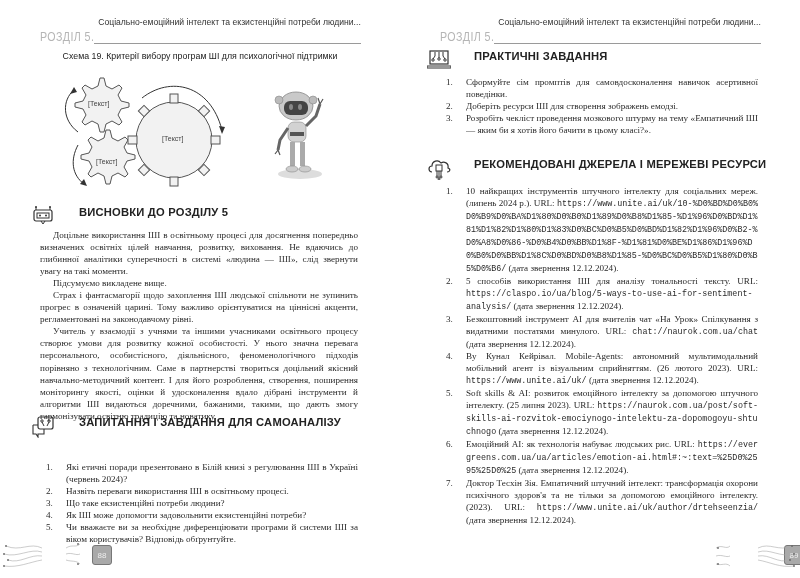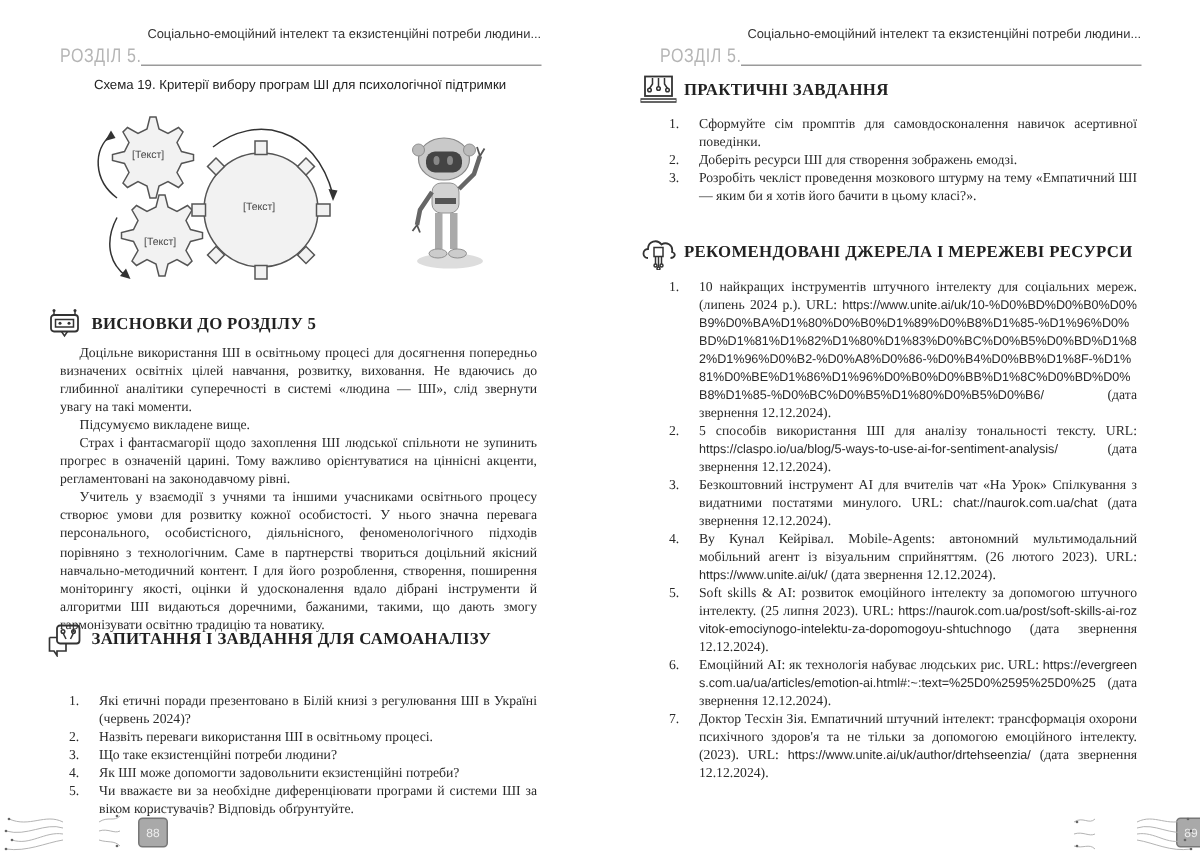--- a/index.html
+++ b/index.html
@@ -9,28 +9,28 @@
   .page.right{left:400px;}
   .running-head{position:absolute;top:28px;height:16px;display:flex;align-items:flex-end;}
   .left .running-head{left:40px;width:318px;}
   .right .running-head{left:40px;width:318px;}
   .rh-chapter{font-family:"Liberation Sans",sans-serif;font-size:13px;color:#b5b5b5;letter-spacing:0.5px;transform:scaleX(0.82);transform-origin:left bottom;margin-right:-12px;white-space:nowrap;}
   .rh-title{font-family:Liberation Sans, sans-serif;font-size:8.6px;color:#333;white-space:nowrap;padding-bottom:16px;border-bottom:1.2px solid #9a9a9a;flex:1;padding-left:4px;}
   .scheme-caption{position:absolute;top:51px;left:0;width:400px;text-align:center;font-family:"Liberation Sans",sans-serif;font-size:8.8px;color:#222;}
   .diagram{position:absolute;top:70px;left:40px;width:200px;height:125px;}
   .gear-label{position:absolute;font-family:"Liberation Sans",sans-serif;font-size:7px;color:#444;}
   .robot{position:absolute;top:90px;left:270px;width:62px;height:90px;}
-  .section-head{position:absolute;display:flex;align-items:center;font-family:Liberation Serif, serif;font-weight:bold;font-size:11.2px;color:#222;letter-spacing:0.2px;}
+  .section-head{position:absolute;display:flex;font-family:Liberation Sans, sans-serif;font-weight:bold;font-size:11.2px;color:#222;letter-spacing:0.2px;gap:18px;}
   .section-head .ico{width:22px;height:20px;margin-right:7px;display:inline-block;}
   .body-text{position:absolute;font-size:9.15px;line-height:12.05px;text-align:justify;color:#2a2a2a;}
   .body-text p{margin:0;text-indent:13px;}
   ol.list{position:absolute;margin:0;padding:0;list-style:none;font-size:9.15px;line-height:12px;color:#2a2a2a;}
   ol.list li{position:relative;padding-left:26px;text-align:justify;}
   ol.list li .num{position:absolute;left:6px;top:0;}
-  .url{font-family:Liberation Sans, sans-serif;font-size:8.4px;}
+  .url{font-family:Liberation Mono, monospace;font-size:8.4px;}
   .page-num{position:absolute;top:545px;width:20px;height:20px;background:#a9a9a9;border:1.5px solid #777;border-radius:3px;color:#eee;font-family:"Liberation Sans",sans-serif;font-size:8px;display:flex;align-items:center;justify-content:center;box-sizing:border-box;margin-left:48px;}
   .circuit{position:absolute;top:538px;width:80px;height:36px;}
 </style>
 </head>
 <body>
 
 <div class="page left">
   <div class="running-head">
     <span class="rh-chapter">РОЗДІЛ 5.</span>
     <span class="rh-title">Соціально-емоційний інтелект та екзистенційні потреби людини...</span>

